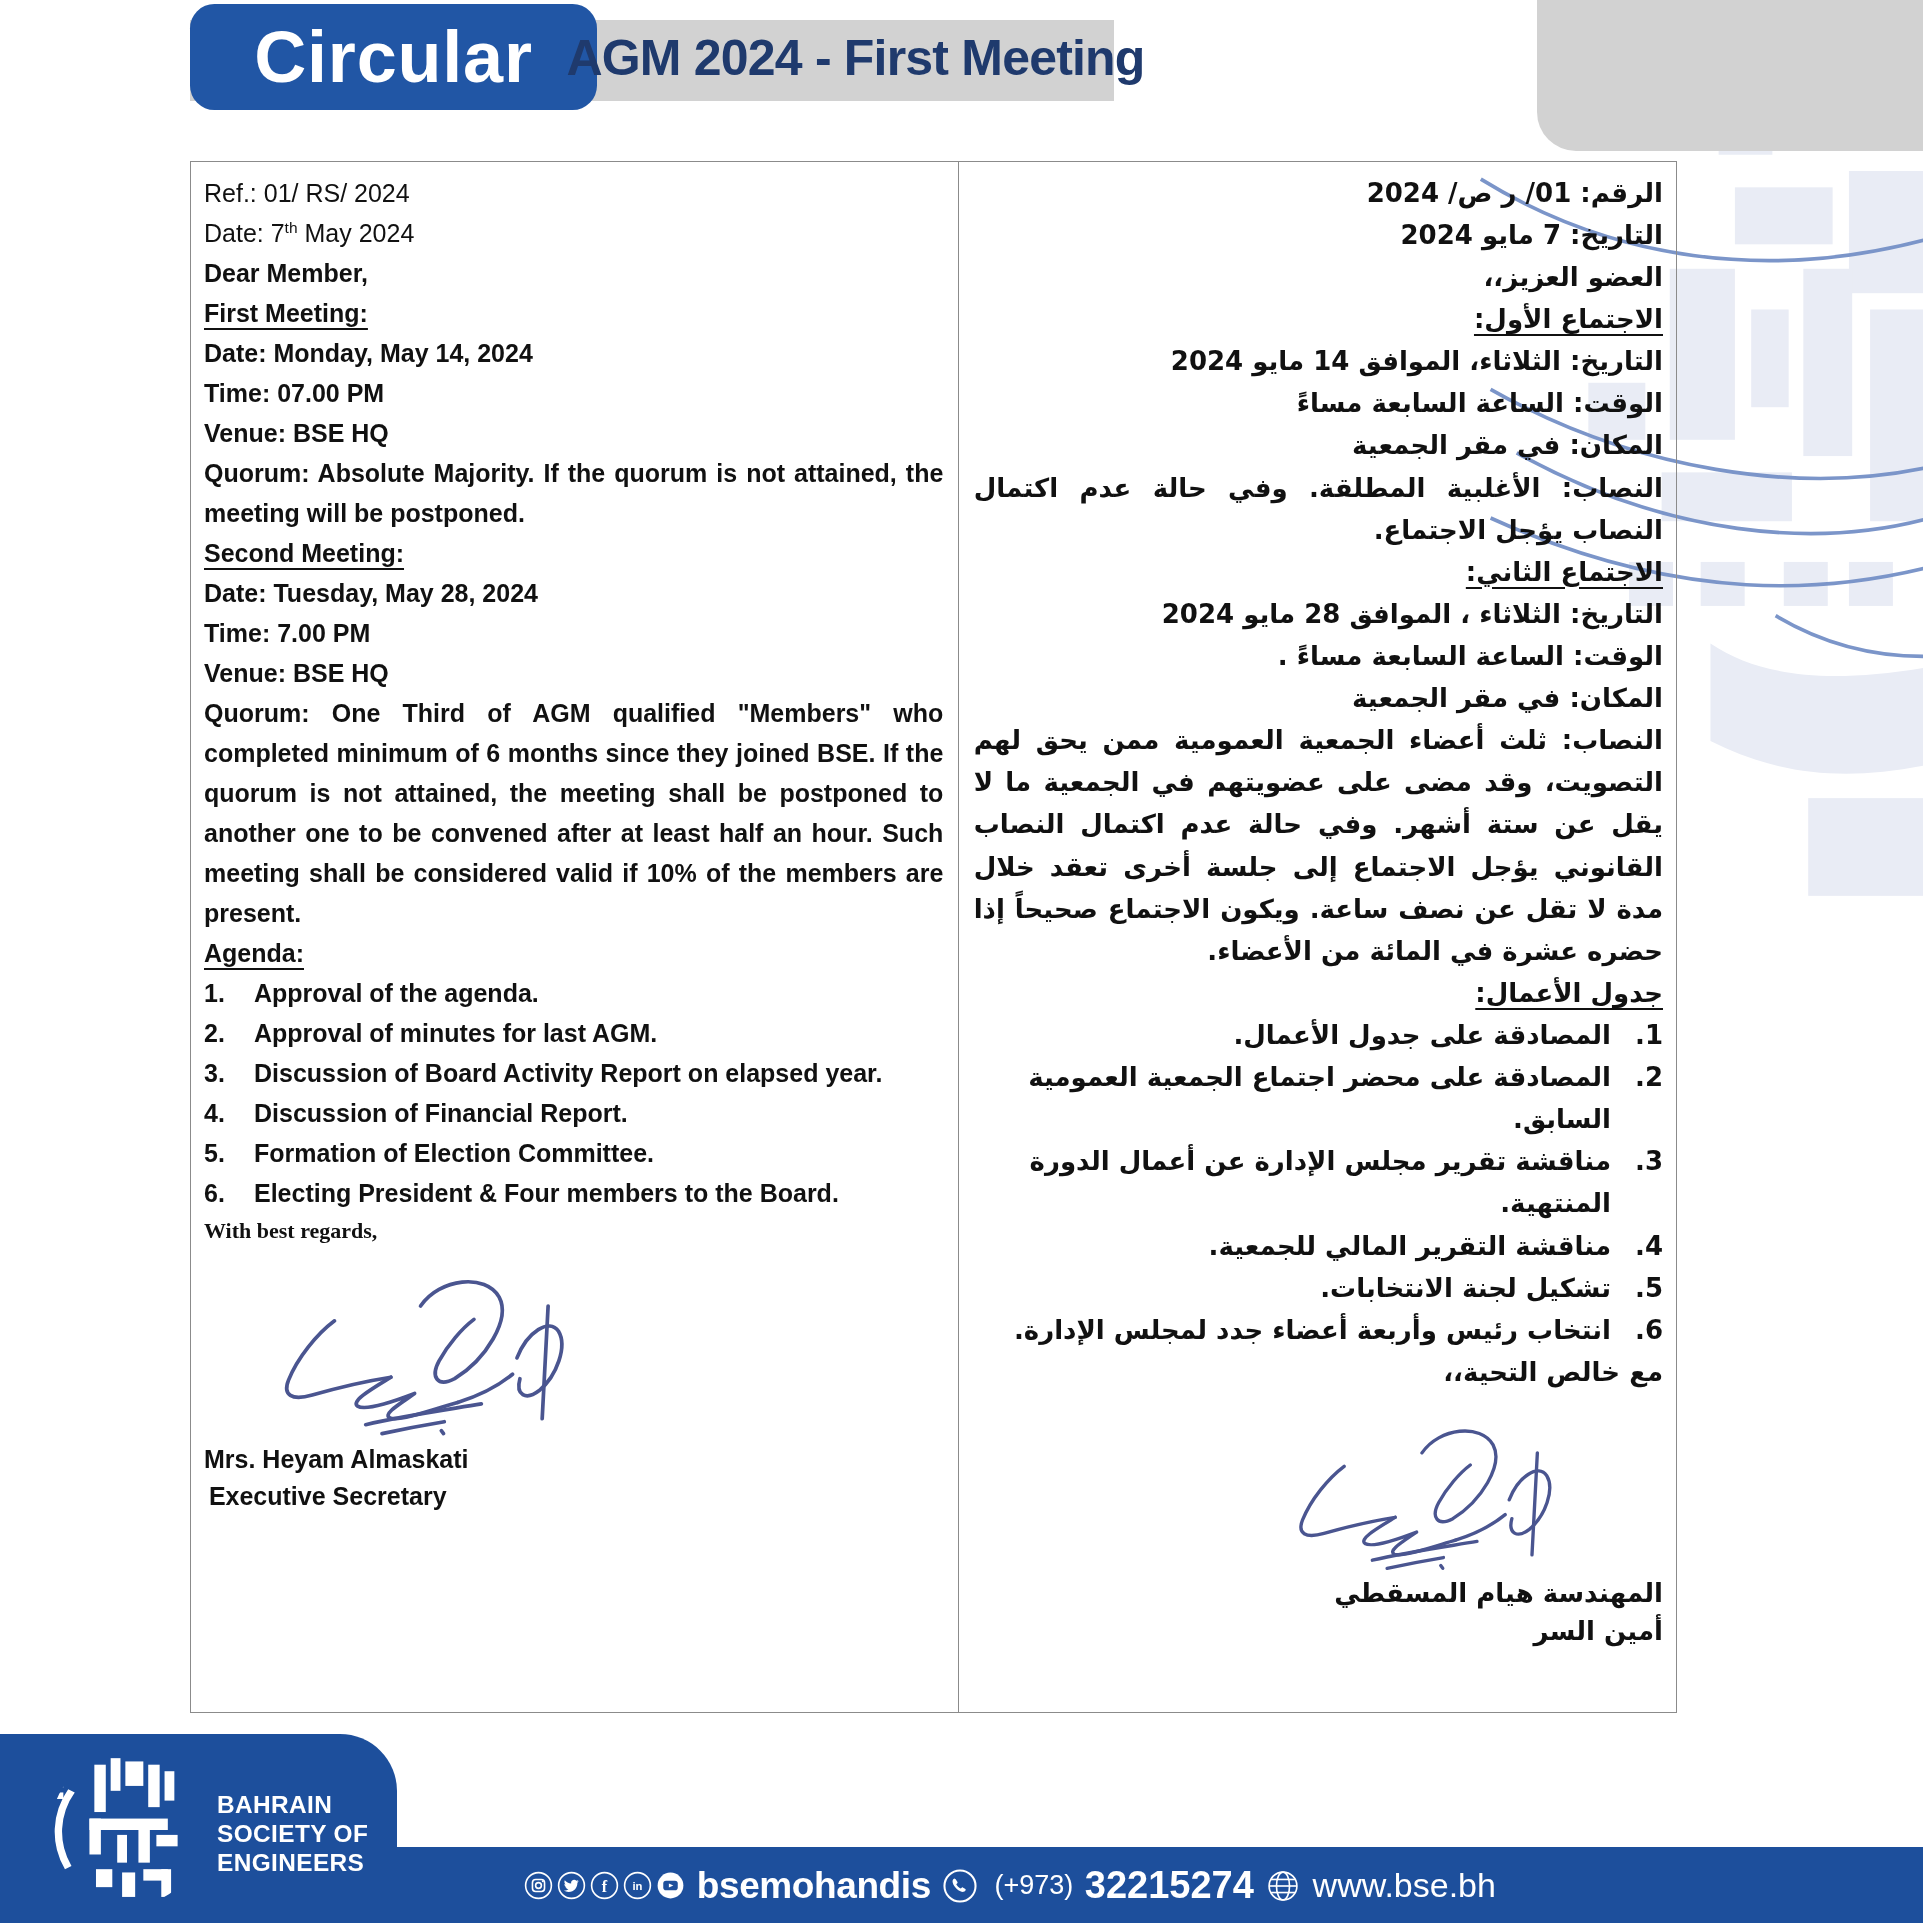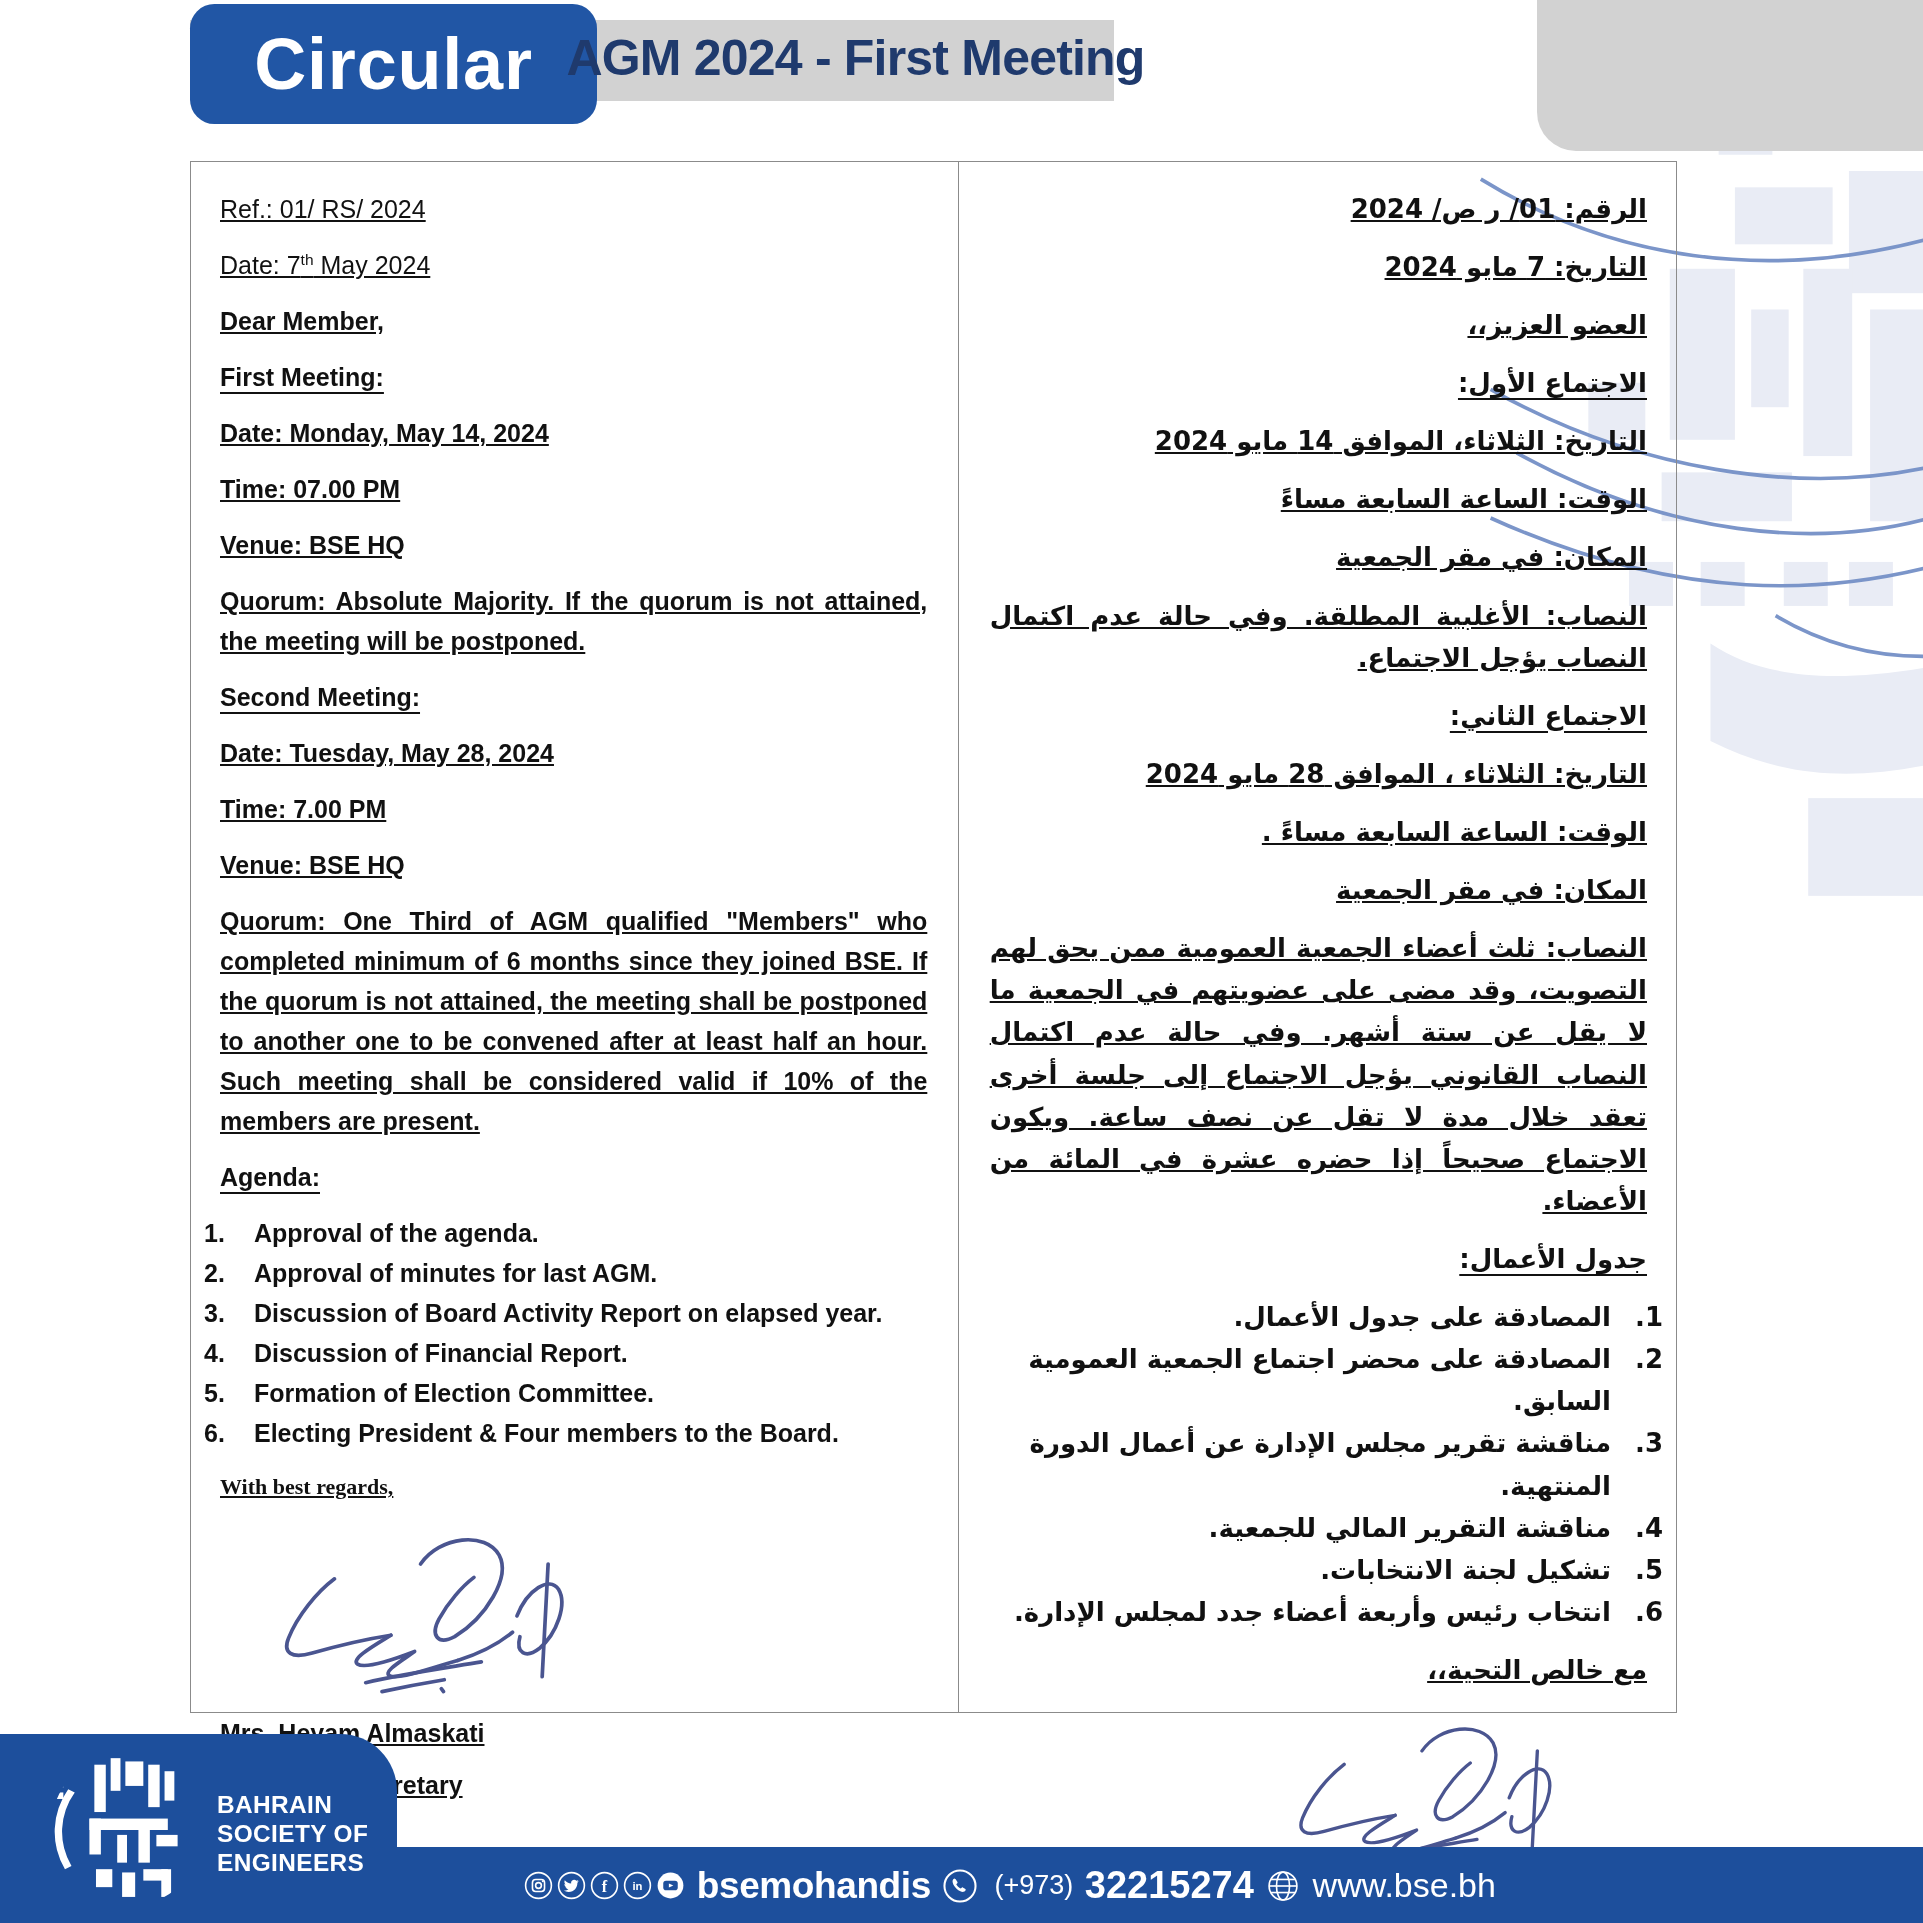--- a/index.html
+++ b/index.html
@@ -6,36 +6,36 @@
   .page{position:relative;width:1923px;height:1923px;background:#fff;overflow:hidden;
         font-family:"Liberation Sans",sans-serif;color:#111;}
 
   
   .watermark{position:absolute;left:1466px;top:0;width:458px;height:961px;z-index:0;}
   .corner-gray{position:absolute;left:1537px;top:0;width:386px;height:151px;
                background:#d2d2d2;border-radius:0 0 0 39px;z-index:1;}
 
   
   .gray-bar{position:absolute;left:190px;top:19.5px;width:924px;height:81px;background:#d2d2d2;z-index:2;}
-  .badge{position:absolute;left:190px;top:4.1px;width:407px;height:120px;background:#2156a5;
+  .badge{position:absolute;left:190px;top:4.1px;width:407px;height:106px;background:#2156a5;
          border-radius:24.4px;z-index:3;display:flex;align-items:center;justify-content:center;}
   .badge span{color:#fff;font-weight:bold;font-size:72px;letter-spacing:0.8px;}
   .hdr-title{position:absolute;left:597px;top:19.5px;width:517px;height:77px;z-index:3;
              display:flex;align-items:center;justify-content:center;}
   .hdr-title span{color:#1f3a6d;font-weight:bold;font-size:50px;letter-spacing:-0.8px;white-space:nowrap;}
 
   
   .letter{position:absolute;left:190px;top:161px;width:1485px;height:1550px;
           border:1.6px solid #8b8b8b;display:flex;z-index:2;background:transparent;}
   .col-en{width:768px;border-right:1.6px solid #8b8b8b;box-sizing:border-box;
           padding:11.4px 14.7px 0 13px;font-size:25px;line-height:1.6;}
   .col-ar{flex:1;box-sizing:border-box;padding:9.8px 13px 0 14.7px;direction:rtl;text-align:right;
           font-family:"DejaVu Sans","Liberation Sans",sans-serif;font-weight:bold;
           font-size:26px;line-height:1.62;}
-  .col-en p,.col-ar p{margin:16px;text-decoration:underline;}
+  .col-en p,.col-ar p{margin:0;}
   .b{font-weight:bold;}
   .u{text-decoration:underline;text-underline-offset:5.7px;text-decoration-thickness:2.4px;}
   .just{text-align:justify;}
   sup{font-size:0.62em;}
 
   .gap-salut-en{margin-top:80px;}
   .gap-m1-en{margin-top:91px;}
   .gap-sec-en{margin-top:31px;}
   .gap-agenda-en{margin-top:33px;}
   .gap-close-en{margin-top:60px;}

